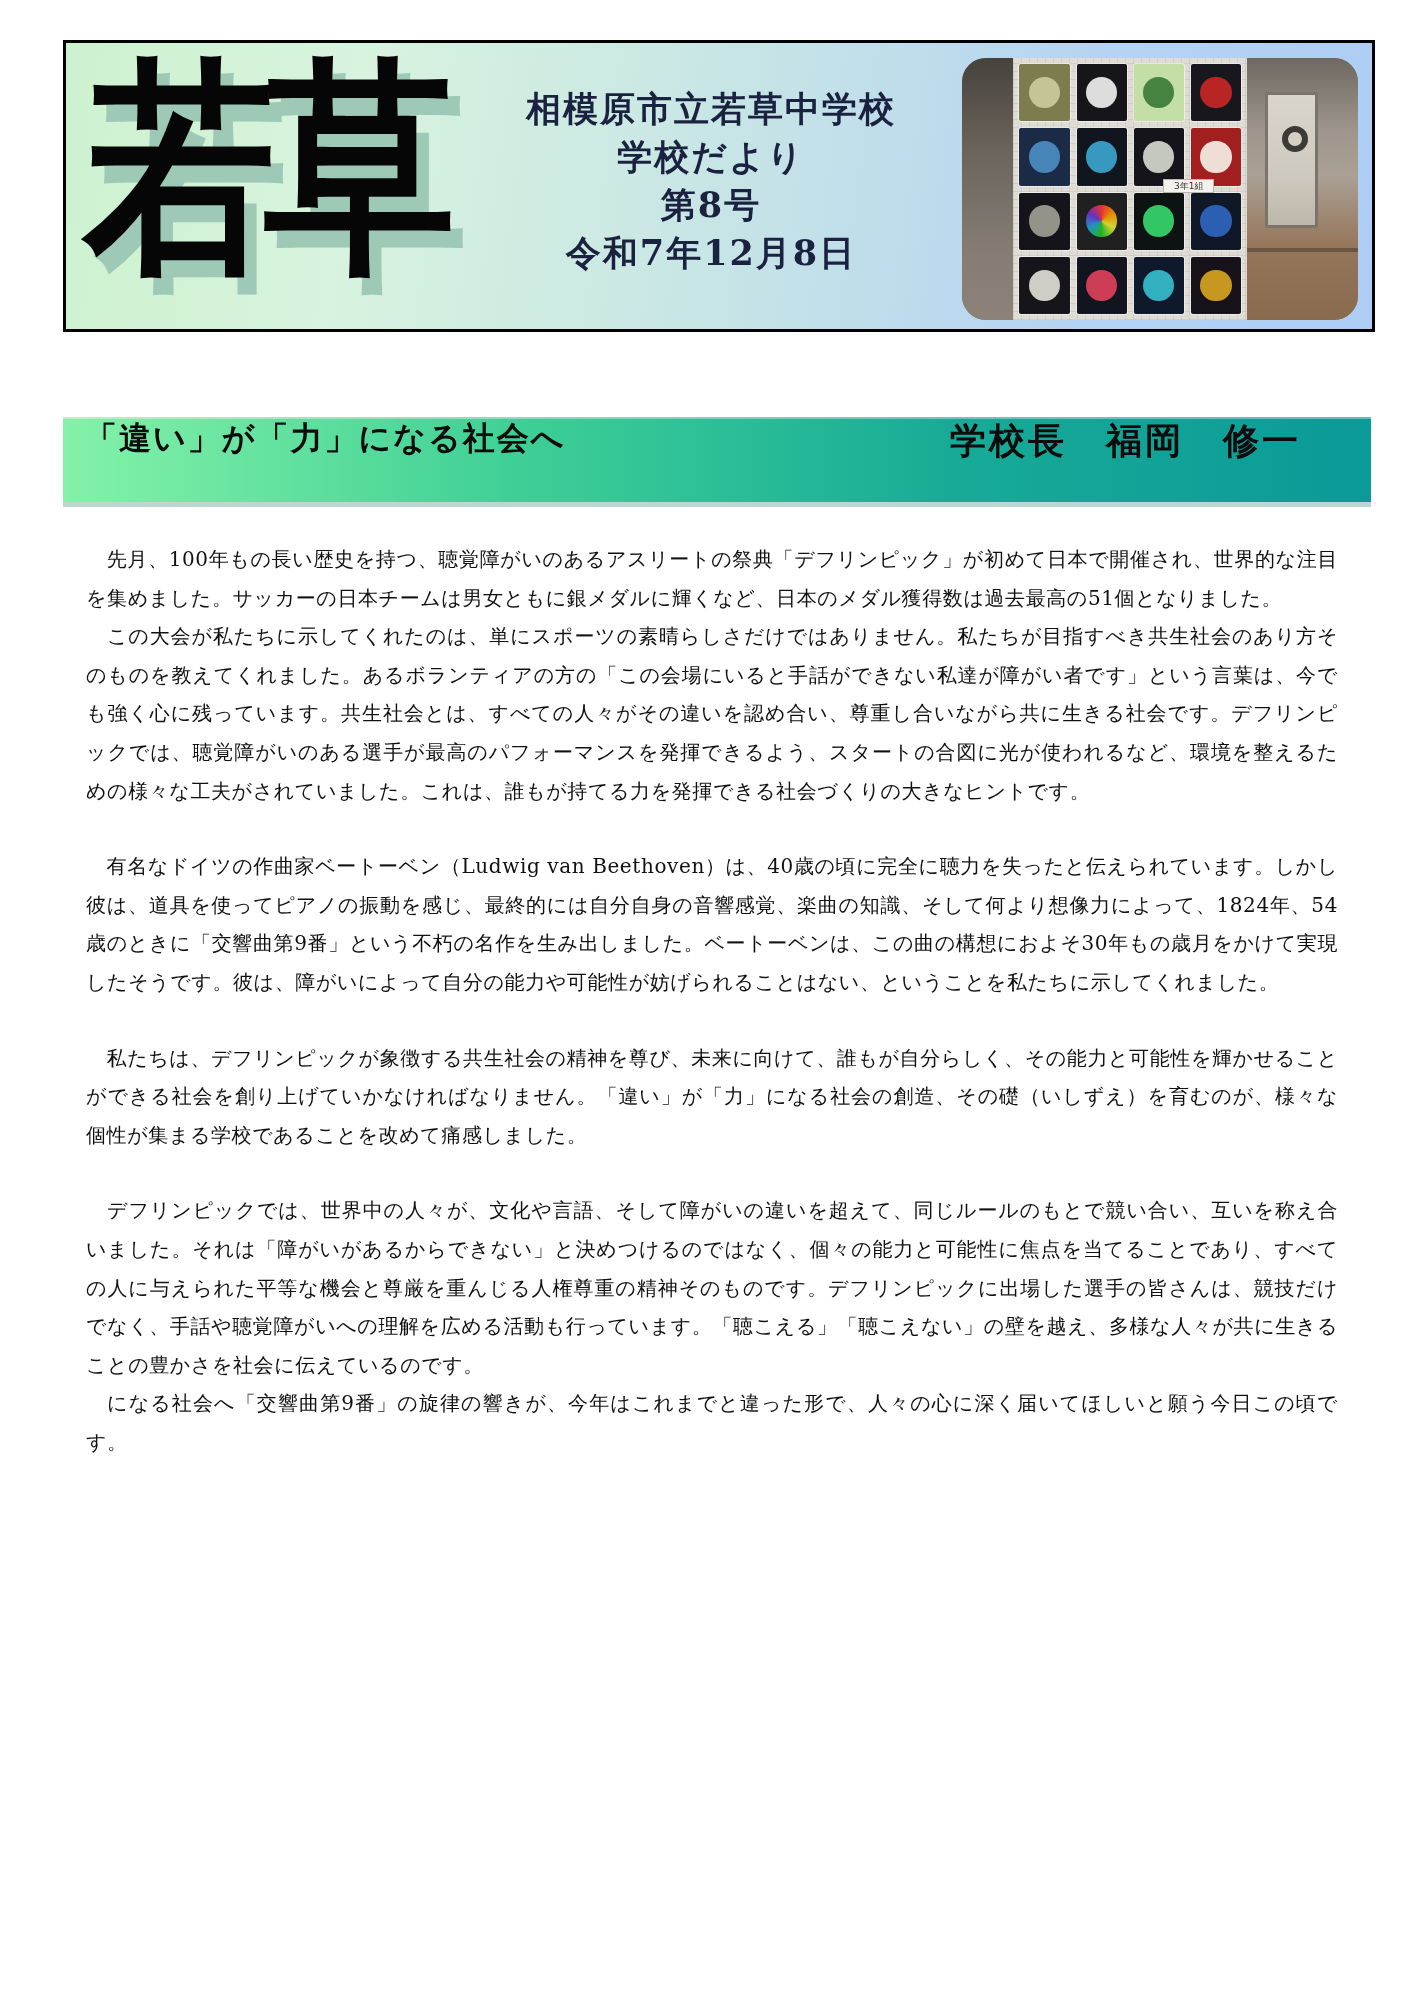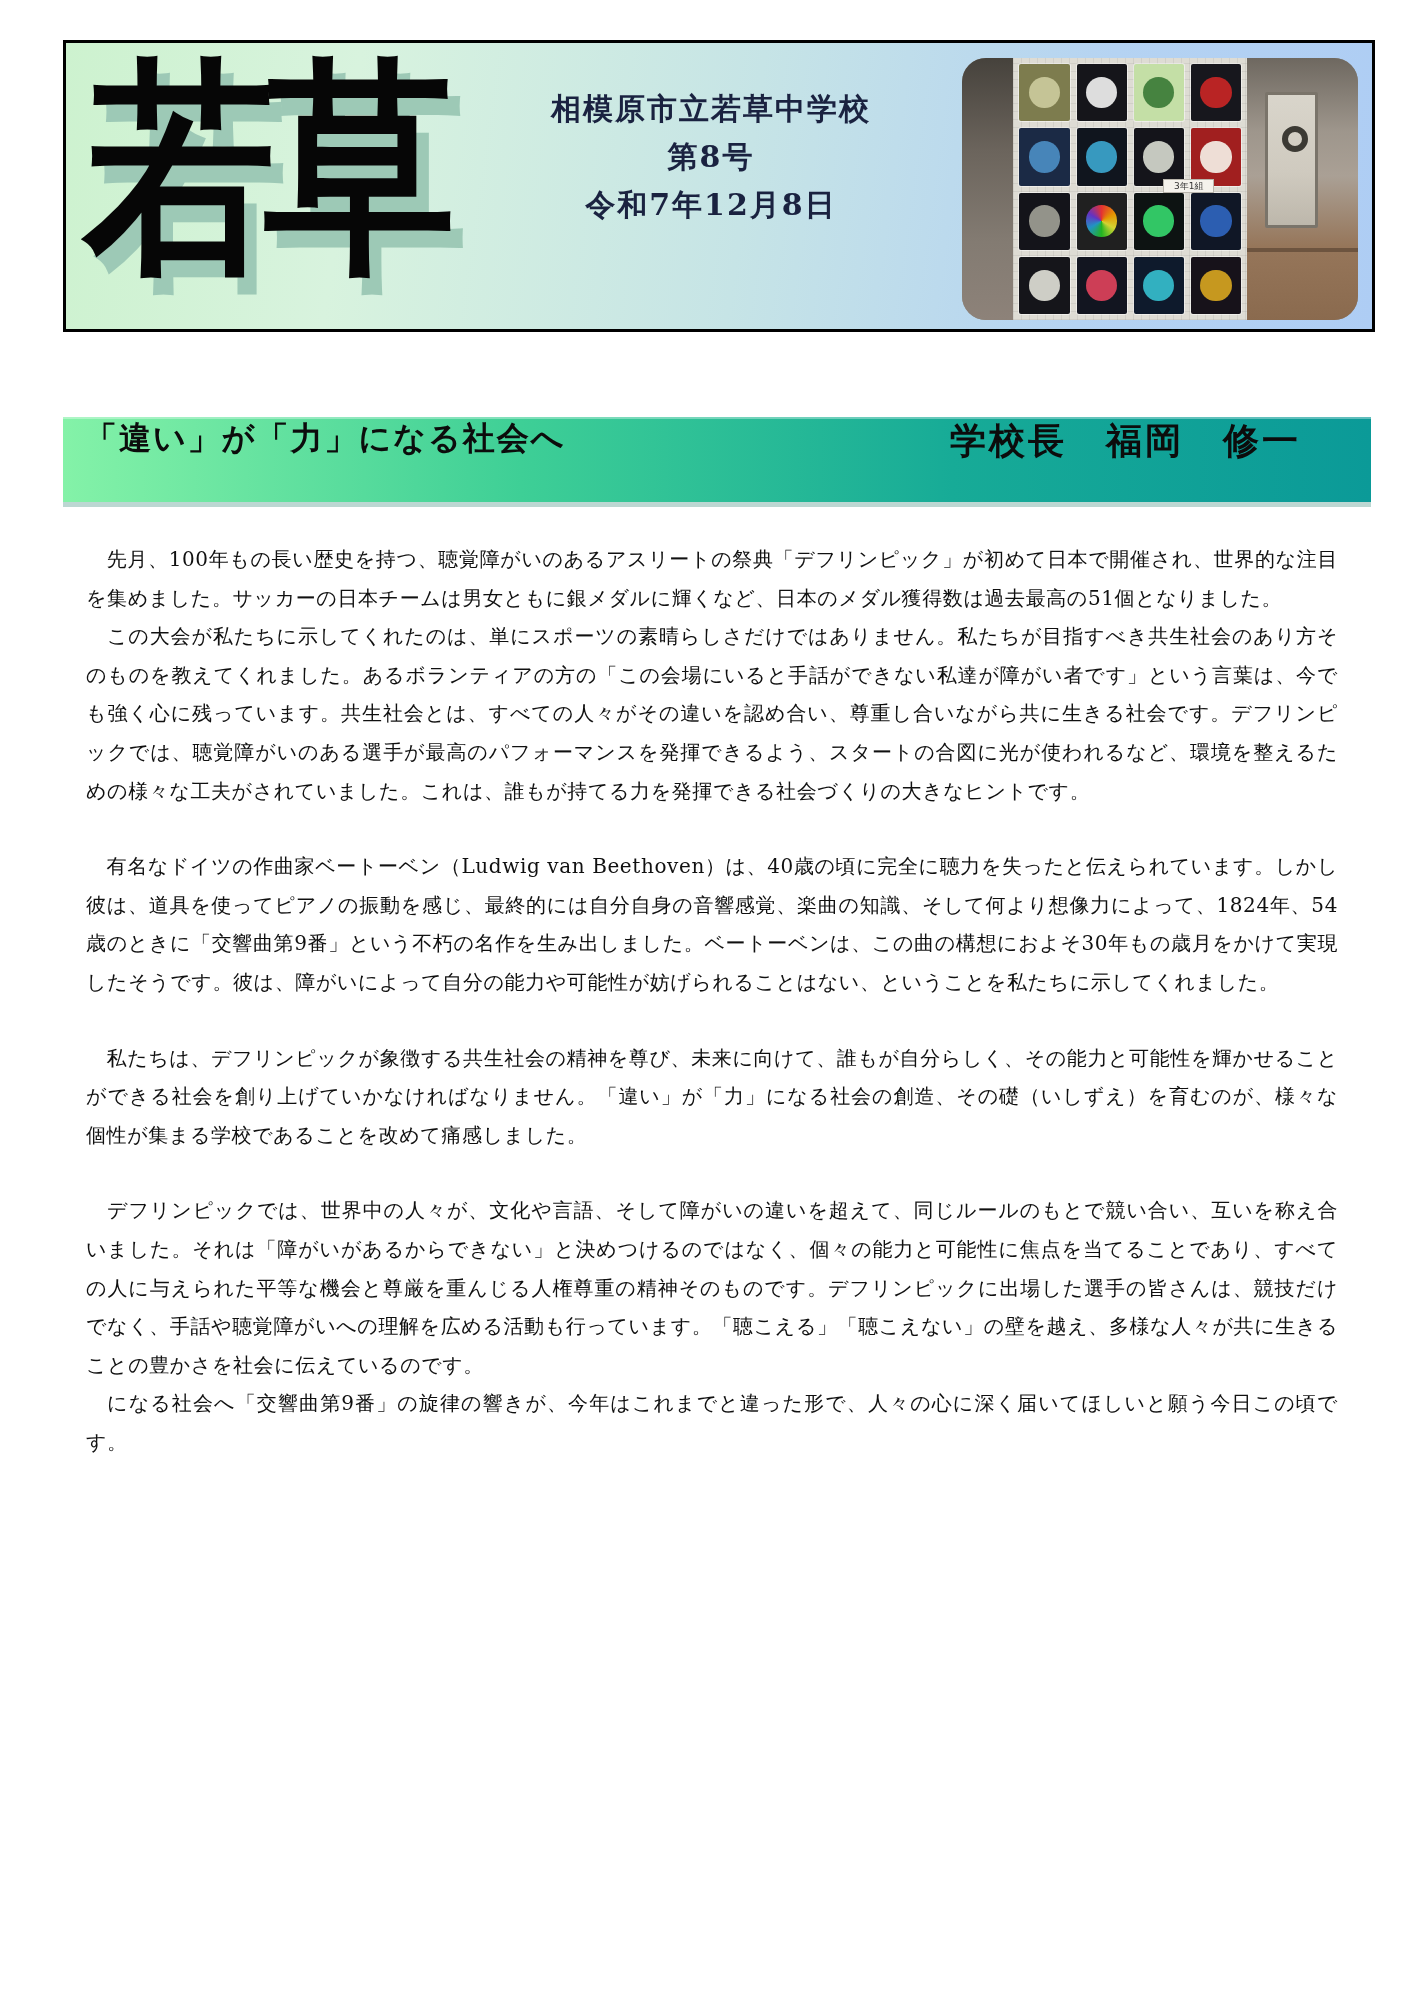--- a/index.html
+++ b/index.html
@@ -22,21 +22,21 @@
     position:absolute;left:18px;top:-26px;
     font-size:228px;line-height:300px;font-weight:900;
     color:#060606;letter-spacing:-14px;
     transform:scaleX(0.84);transform-origin:left center;
     text-shadow:15px 17px 0 #9dc9b6;
     white-space:nowrap;
   }
   .banner-info{
     position:absolute;left:365px;top:42px;width:560px;
     text-align:center;color:#1a2240;font-weight:bold;
-    font-size:30px;line-height:48px;
+    font-size:35px;line-height:48px;
     letter-spacing:2px;
   }
 
   
   .photo{
     position:absolute;right:14px;top:15px;width:396px;height:262px;
     border-radius:24px;overflow:hidden;background:#8d857b;
   }
   .ph-darkleft{
     position:absolute;left:0;top:0;width:14%;height:100%;
@@ -101,20 +101,21 @@
 </head>
 <body>
 
 <div class="page">
 
   <div class="banner">
     <div class="banner-title">若草</div>
 
     <div class="banner-info">
       <div>相模原市立若草中学校</div>
+      <div>学校だより</div>
       <div>第8号</div>
       <div>令和7年12月8日</div>
     </div>
 
     <div class="photo">
       <div class="ph-darkleft"></div>
       <div class="ph-wall">
         <div class="artwork-grid">
             <div class="tile" style="background: rgb(125, 124, 78);">
               <span class="glyph" style="background: rgb(201, 200, 154);"></span>

